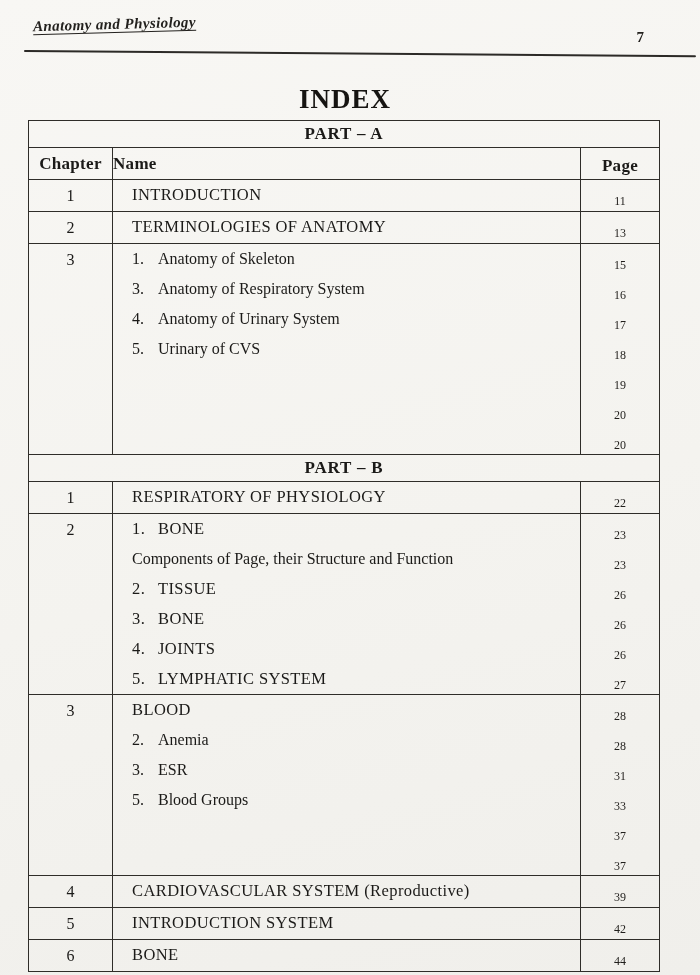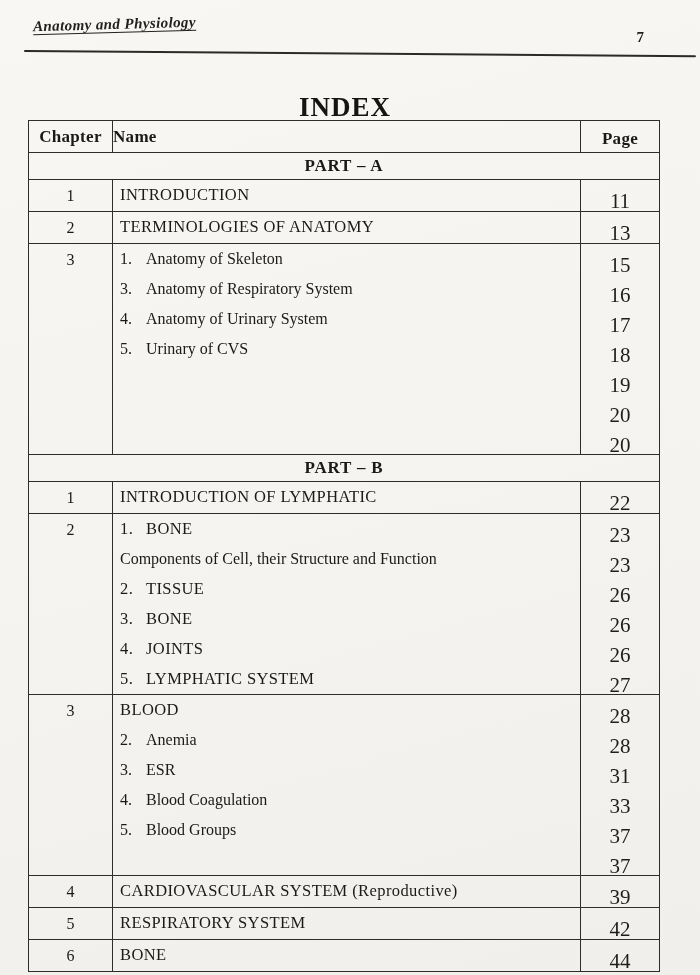--- a/index.html
+++ b/index.html
@@ -26,21 +26,21 @@
     position:absolute;right:56px;top:29px;
     font-size:15px;font-weight:bold;color:#23211e;
   }
   .header-rule{
     position:absolute;left:24px;top:50px;width:672px;height:2px;
     background:#2c2a27;border-radius:2px;
     transform:rotate(0.45deg);transform-origin:left center;
   }
   
   .index-title{
-    position:absolute;top:92px;left:0;width:690px;
+    position:absolute;top:84px;left:0;width:690px;
     margin:0;text-align:center;
     font-size:27px;font-weight:bold;letter-spacing:1px;
     color:#161411;
   }
   
   .toc-table{
     position:absolute;left:28px;top:120px;width:632px;
     border:1.6px solid #2f2d29;
     box-sizing:border-box;
     background:transparent;
@@ -64,47 +64,47 @@
   
   .part-row{
     display:block;height:26px;line-height:26px;text-align:center;
     font-weight:bold;font-size:17px;letter-spacing:0.8px;
   }
   
   .block .col-chapter{font-size:16px;line-height:31px;}
   .block .col-page{transform:translateY(6px);}
   .name-line{
     height:30px;line-height:30px;padding-left:7px;
-    font-size:16px;white-space:nowrap;overflow:hidden;
+    font-size:16px;white-space:nowrap;overflow:hidden;margin-left:12px;
   }
   .name-line.caps{font-size:16.5px;letter-spacing:0.4px;}
   .line-num{display:inline-block;width:26px;}
-  .page-line{height:30px;line-height:30px;font-size:21px;color:#201e1b;}
+  .page-line{height:30px;line-height:30px;font-size:12px;color:#201e1b;}
 </style>
 </head>
 <body>
 
 <div class="page">
 
   <span class="book-title">Anatomy and Physiology</span>
 
   <span class="top-page-number">7</span>
 
   <div class="header-rule"></div>
 
   <h1 class="index-title">INDEX</h1>
 
   <div class="toc-table">
-    <div class="row header-row">
+    <div class="row part-row"><span class="part-label">PART – A</span></div>
+
+  <div class="row header-row">
       <div class="col-chapter">Chapter</div>
       <div class="col-name">Name</div>
       <div class="col-page">Page</div>
     </div>
-
-  <div class="row part-row"><span class="part-label">PART – A</span></div>
       <div class="row block">
         <div class="col-chapter">1</div>
         <div class="col-name">
           <div class="name-line caps"><span>INTRODUCTION</span></div>
         </div>
         <div class="col-page">
           <div class="page-line">11</div>
         </div>
       </div>
       <div class="row block">
@@ -131,52 +131,51 @@
           <div class="page-line">18</div>
           <div class="page-line">19</div>
           <div class="page-line">20</div>
           <div class="page-line">20</div>
         </div>
       </div>
       <div class="row part-row"><span class="part-label">PART – B</span></div>
       <div class="row block">
         <div class="col-chapter">1</div>
         <div class="col-name">
-          <div class="name-line caps"><span>INTRODUCTION OF LYMPHATIC</span></div>
+          <div class="name-line caps"><span>RESPIRATORY OF PHYSIOLOGY</span></div>
         </div>
         <div class="col-page">
           <div class="page-line">22</div>
         </div>
       </div>
       <div class="row block">
         <div class="col-chapter">2</div>
         <div class="col-name">
           <div class="name-line caps"><span class="line-num">1.</span><span>BONE</span></div>
-          <div class="name-line"><span>Components of Cell, their Structure and Function</span></div>
+          <div class="name-line"><span>Components of Page, their Structure and Function</span></div>
           <div class="name-line caps"><span class="line-num">2.</span><span>TISSUE</span></div>
           <div class="name-line caps"><span class="line-num">3.</span><span>BONE</span></div>
           <div class="name-line caps"><span class="line-num">4.</span><span>JOINTS</span></div>
           <div class="name-line caps"><span class="line-num">5.</span><span>LYMPHATIC SYSTEM</span></div>
         </div>
         <div class="col-page">
           <div class="page-line">23</div>
           <div class="page-line">23</div>
           <div class="page-line">26</div>
           <div class="page-line">26</div>
           <div class="page-line">26</div>
           <div class="page-line">27</div>
         </div>
       </div>
       <div class="row block">
         <div class="col-chapter">3</div>
         <div class="col-name">
           <div class="name-line caps"><span>BLOOD</span></div>
           <div class="name-line"><span class="line-num">2.</span><span>Anemia</span></div>
           <div class="name-line"><span class="line-num">3.</span><span>ESR</span></div>
-          <div class="name-line"><span class="line-num">4.</span><span>Blood Coagulation</span></div>
           <div class="name-line"><span class="line-num">5.</span><span>Blood Groups</span></div>
         </div>
         <div class="col-page">
           <div class="page-line">28</div>
           <div class="page-line">28</div>
           <div class="page-line">31</div>
           <div class="page-line">33</div>
           <div class="page-line">37</div>
           <div class="page-line">37</div>
         </div>
@@ -186,21 +185,21 @@
         <div class="col-name">
           <div class="name-line caps"><span>CARDIOVASCULAR SYSTEM (Reproductive)</span></div>
         </div>
         <div class="col-page">
           <div class="page-line">39</div>
         </div>
       </div>
       <div class="row block">
         <div class="col-chapter">5</div>
         <div class="col-name">
-          <div class="name-line caps"><span>RESPIRATORY SYSTEM</span></div>
+          <div class="name-line caps"><span>INTRODUCTION SYSTEM</span></div>
         </div>
         <div class="col-page">
           <div class="page-line">42</div>
         </div>
       </div>
       <div class="row block">
         <div class="col-chapter">6</div>
         <div class="col-name">
           <div class="name-line caps"><span>BONE</span></div>
         </div>

